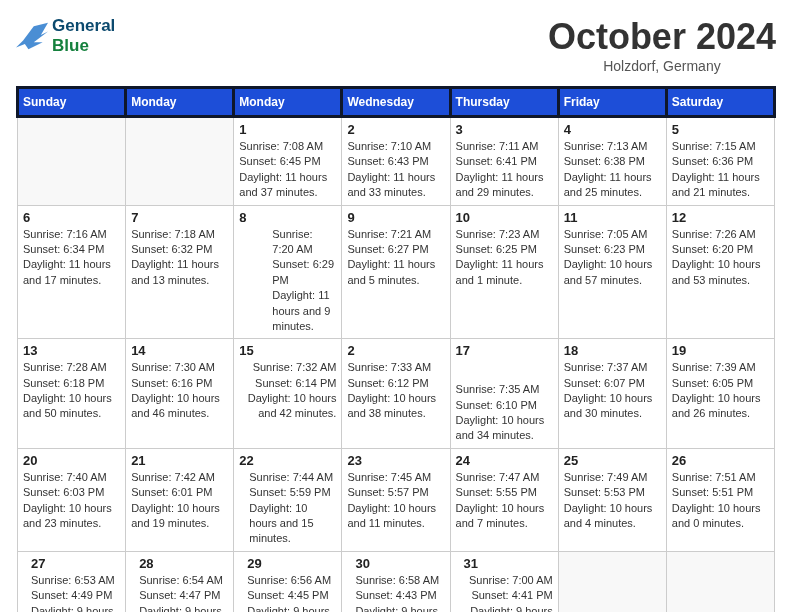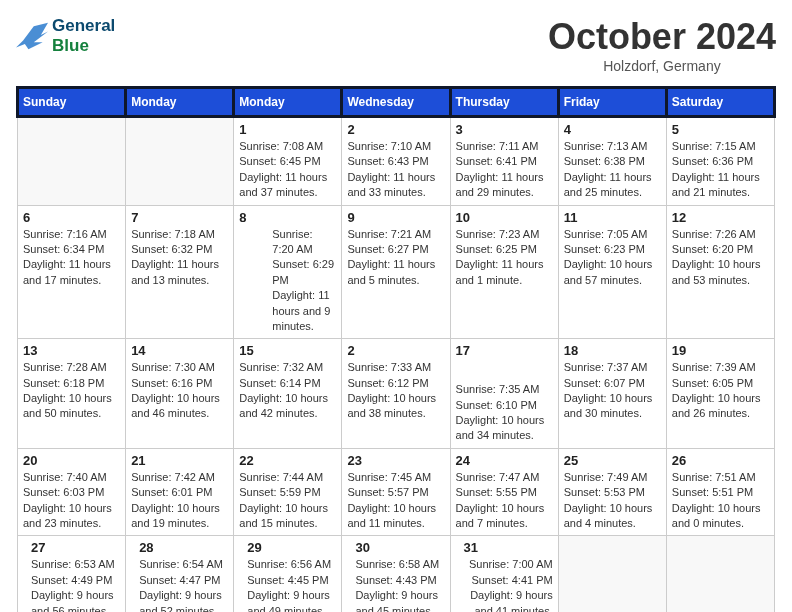--- a/index.html
+++ b/index.html
@@ -197,21 +197,21 @@
 Daylight: 10 hours and 50 minutes.</div>
         </td>
         <td>
           <div class="day-num">14</div>
           <div class="day-info" style="white-space: pre-line;">Sunrise: 7:30 AM
 Sunset: 6:16 PM
 Daylight: 10 hours and 46 minutes.</div>
         </td>
         <td>
           <div class="day-num">15</div>
-          <div class="day-info" style="white-space: pre-line;">Sunrise: 7:32 AM
+          <div class="day-info" style="white-space: pre-line; text-align: right;">Sunrise: 7:32 AM
 Sunset: 6:14 PM
 Daylight: 10 hours and 42 minutes.</div>
         </td>
         <td>
           <div class="day-num">2</div>
           <div class="day-info" style="white-space: pre-line;">Sunrise: 7:33 AM
 Sunset: 6:12 PM
 Daylight: 10 hours and 38 minutes.</div>
         </td>
         <td>
@@ -241,21 +241,21 @@
 Daylight: 10 hours and 23 minutes.</div>
         </td>
         <td>
           <div class="day-num">21</div>
           <div class="day-info" style="white-space: pre-line;">Sunrise: 7:42 AM
 Sunset: 6:01 PM
 Daylight: 10 hours and 19 minutes.</div>
         </td>
         <td>
           <div class="day-num">22</div>
-          <div class="day-info" style="white-space: pre-line;">Sunrise: 7:44 AM
+          <div class="day-info" style="white-space: pre-line; margin-left: 10px;">Sunrise: 7:44 AM
 Sunset: 5:59 PM
 Daylight: 10 hours and 15 minutes.</div>
         </td>
         <td>
           <div class="day-num">23</div>
           <div class="day-info" style="white-space: pre-line;">Sunrise: 7:45 AM
 Sunset: 5:57 PM
 Daylight: 10 hours and 11 minutes.</div>
         </td>
         <td>

